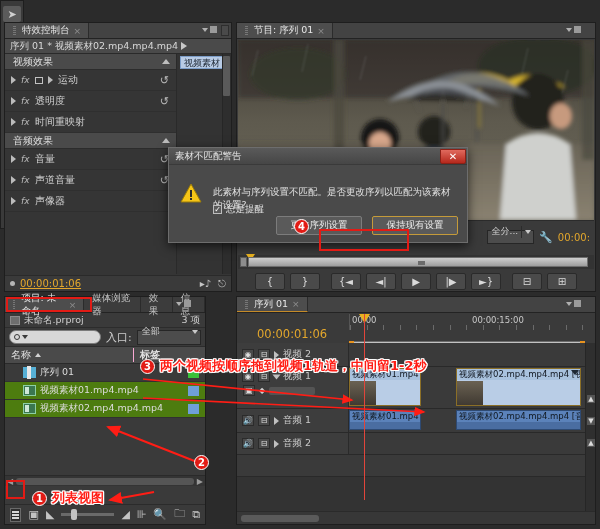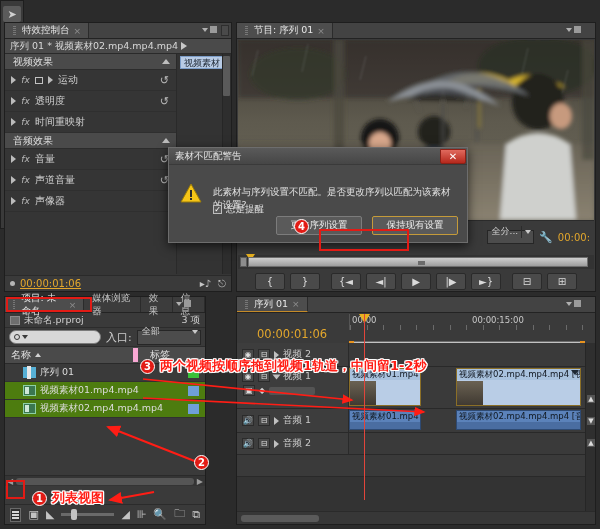--- a/index.html
+++ b/index.html
@@ -68,21 +68,21 @@
     height: 15px; background: #4a4a4a; border-bottom: 1px solid #2a2a2a;
     display: flex; align-items: center; color: #d8d8d8; font-size: 9.5px;
     padding-left: 5px; position: relative;
   }
   .ec-clipbar .arrow {
     position: absolute; right: 44px; width: 0; height: 0;
     border-top: 4px solid transparent; border-bottom: 4px solid transparent;
     border-left: 6px solid #c8c8c8;
   }
   .ec-split { display: flex; height: 220px; }
-  .ec-left { width: 172px; border-right: 1px solid #2a2a2a; text-align: center; }
+  .ec-left { width: 172px; border-right: 1px solid #2a2a2a; }
   .ec-right { flex: 1; background: #333; position: relative; }
   .ec-group {
     height: 16px; background: #4a4a4a; border-bottom: 1px solid #2c2c2c;
     display: flex; align-items: center; color: #ddd; font-size: 10px;
     padding-left: 8px; position: relative;
   }
   .ec-group .collapse {
     position: absolute; right: 6px; width: 0; height: 0;
     border-left: 4px solid transparent; border-right: 4px solid transparent;
     border-bottom: 5px solid #bdbdbd;
@@ -204,21 +204,21 @@
   .searchbox .cv { width: 0; height: 0; border-left: 3px solid transparent;
     border-right: 3px solid transparent; border-top: 4px solid #3a3a3a; }
   .pp-search .inlabel { color: #cdcdcd; font-size: 11px; }
   .pp-search .combo { flex: 1; height: 15px; }
   .pp-search .combo .cv { margin-left: auto; }
   .pp-colhdr {
     height: 17px; background: #4a4a4a; border-bottom: 1px solid #2a2a2a;
     display: flex; align-items: center; color: #e0e0e0; font-size: 10px;
   }
   .pp-colhdr .c-name { width: 128px; padding-left: 6px; display: flex; align-items: center; gap: 4px; }
-  .pp-colhdr .c-label { flex: 1; padding-left: 12px; border-left: 5px solid #f9a8d4; }
+  .pp-colhdr .c-label { flex: 1; padding-left: 6px; border-left: 1px solid #f9a8d4; font-weight: bold; }
   .sort-caret { width: 0; height: 0; border-left: 3px solid transparent;
     border-right: 3px solid transparent; border-bottom: 4px solid #d2d2d2; }
   .pp-list { position: relative; background: #3a3a3a; height: 122px; }
   .pp-row {
     height: 18px; display: flex; align-items: center;
     border-bottom: 1px solid #313131; color: #dcdcdc; font-size: 9.5px;
   }
   .pp-row.alt { background: #4d7c0f; }
   .pp-row .ic { width: 13px; height: 11px; margin: 0 4px 0 18px; }
   .ic-seq { background: #56b0d6; position: relative; }

